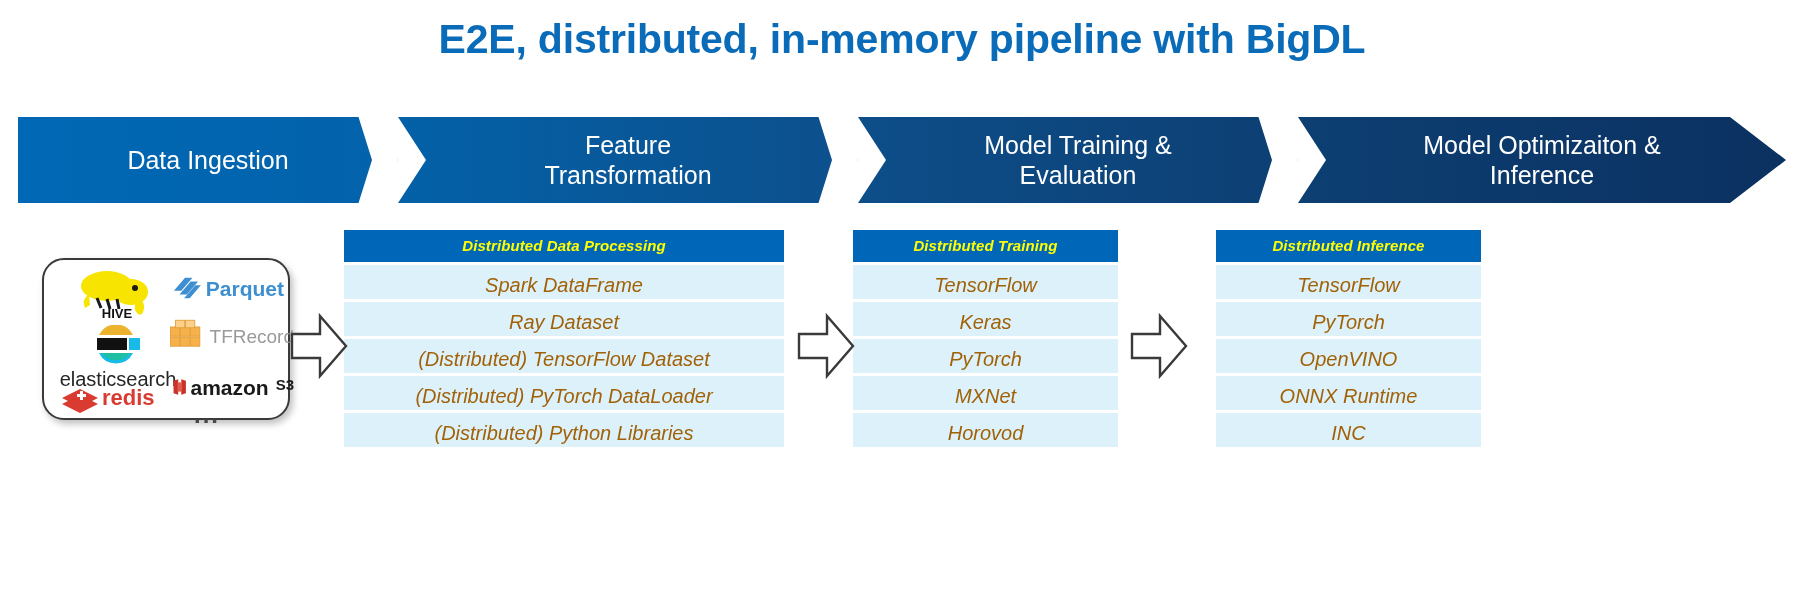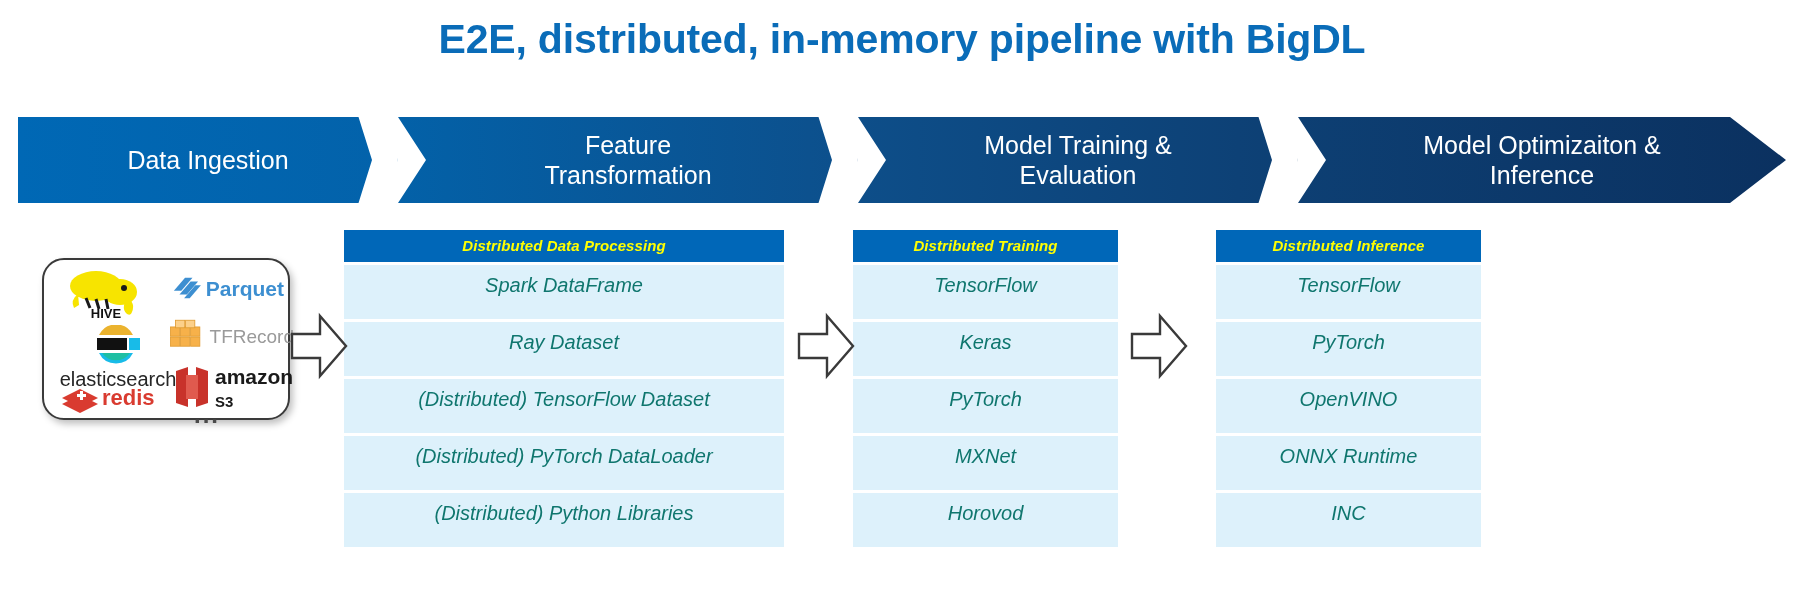--- a/index.html
+++ b/index.html
@@ -92,25 +92,25 @@
     font-weight:bold;
     font-size:15px;
     text-align:center;
     padding:7px 4px 8px;
     letter-spacing:.1px;
     white-space:nowrap;
     overflow:hidden;
   }
   .stack-row{
     background:#ddf1fb;
-    color:#0f766e;
+    color:#a16207;
     font-style:italic;
     font-size:20px;
     text-align:center;
-    padding:9px 4px 22px;
+    padding:9px 4px 2px;
     white-space:nowrap;
     overflow:hidden;
   }
 </style>
 </head>
 <body>
 
 <div id="slide-title">E2E, distributed, in-memory pipeline with BigDL</div>
 
 <div id="pipeline-banner">
@@ -176,21 +176,21 @@
   <svg class="chevron-sep" style="left:794px;" viewBox="0 0 46 102">
     <polygon points="4,0 30,0 46,51 30,102 4,102 20,51" fill="#ffffff"></polygon>
   </svg>
   <svg class="chevron-sep" style="left:1234px;" viewBox="0 0 46 102">
     <polygon points="4,0 30,0 46,51 30,102 4,102 20,51" fill="#ffffff"></polygon>
   </svg>
 </div>
 
 <div id="source-box">
 
-  <div class="logo-cell" style="left:22px;top:8px;width:100px;height:52px;justify-content:flex-start;">
+  <div class="logo-cell" style="left:22px;top:8px;width:100px;height:52px;justify-content:center;">
     <svg width="78" height="52" viewBox="0 0 78 52">
       <ellipse cx="30" cy="18" rx="26" ry="15" fill="#f7e400"></ellipse>
       <ellipse cx="54" cy="24" rx="17" ry="13" fill="#f7e400"></ellipse>
       <path d="M60 30 q10 4 6 14 q-1 4 -5 2 q-4 -3 -3 -9 z" fill="#f7e400"></path>
       <path d="M12 26 q-8 6 -4 14 l5 -3 z" fill="#f7e400"></path>
       <path d="M20 30 l4 10 M30 31 l3 10 M40 31 l2 10" stroke="#1a1a1a" stroke-width="3" fill="none"></path>
       <circle cx="58" cy="20" r="3" fill="#1a1a1a"></circle>
       <text x="40" y="50" font-family="'Liberation Sans',sans-serif" font-size="13" font-weight="bold" fill="#111" text-anchor="middle">HIVE</text>
     </svg>
   </div>
@@ -245,21 +245,21 @@
   </div>
 
   <div class="logo-cell" style="left:128px;top:104px;width:122px;height:46px;">
     <svg width="40" height="44" viewBox="0 0 40 44">
       <g fill="#c8322a">
         <path d="M4 6 l12 -4 v40 l-12 -4 z"></path>
         <path d="M36 6 l-12 -4 v40 l12 -4 z"></path>
         <rect x="14" y="10" width="12" height="24" fill="#e05a4e"></rect>
       </g>
     </svg>
-    <div style="display:flex;flex-direction:column;line-height:1;margin-left:3px;gap:7px;">
+    <div style="display:flex;line-height:1;margin-left:3px;gap:7px;">
       <span class="logo-label" style="font-size:21px;font-weight:bold;color:#1a1a1a;">amazon</span>
       <span class="logo-label" style="font-size:15px;font-weight:bold;color:#1a1a1a;">S3</span>
     </div>
   </div>
 
   <div class="logo-cell" style="left:150px;top:146px;width:60px;height:18px;">
     <span class="logo-label" style="font-size:24px;font-weight:bold;color:#4a4a4a;letter-spacing:2px;">...</span>
   </div>
 </div>
 

